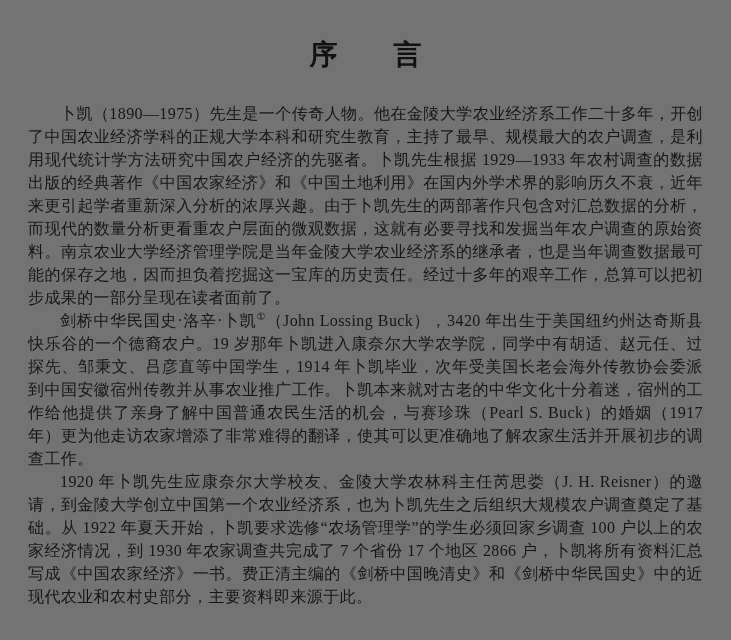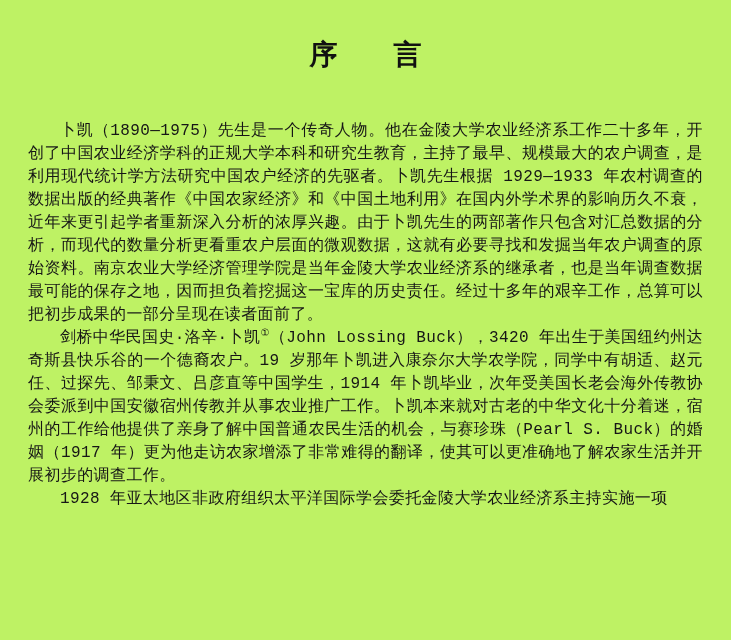--- a/index.html
+++ b/index.html
@@ -7,51 +7,50 @@
   body {
     background: #ffffff;
     color: #161616;
     font-family: "Liberation Serif", "DejaVu Serif", serif;
     overflow: hidden;
   }
   .page {
     width: 731px;
     height: 640px;
     padding: 38px 28px 0 28px;
-    background: #bef264;
+    background: #737373;
     overflow: hidden;
   }
   .title {
     text-align: center;
     font-size: 28px;
     font-weight: 700;
     line-height: 1.2;
     color: #111111;
   }
   .doc-body {
-    margin-top: 48px;
+    margin-top: 30px;
     font-size: 16px;
     line-height: 23px;
     letter-spacing: 0.4px;
     text-align: justify;
     text-justify: inter-ideograph;
-    font-family: Liberation Mono, monospace;
   }
   .para {
     text-indent: 2em;
   }
   sup.fn {
     font-size: 10px;
     line-height: 0;
     vertical-align: super;
   }
 </style>
 </head>
 <body>
 
 <div class="page">
   <h1 class="title">序　　言</h1>
   <div class="doc-body">
     <p class="para">卜凯（1890—1975）先生是一个传奇人物。他在金陵大学农业经济系工作二十多年，开创了中国农业经济学科的正规大学本科和研究生教育，主持了最早、规模最大的农户调查，是利用现代统计学方法研究中国农户经济的先驱者。卜凯先生根据 1929—1933 年农村调查的数据出版的经典著作《中国农家经济》和《中国土地利用》在国内外学术界的影响历久不衰，近年来更引起学者重新深入分析的浓厚兴趣。由于卜凯先生的两部著作只包含对汇总数据的分析，而现代的数量分析更看重农户层面的微观数据，这就有必要寻找和发掘当年农户调查的原始资料。南京农业大学经济管理学院是当年金陵大学农业经济系的继承者，也是当年调查数据最可能的保存之地，因而担负着挖掘这一宝库的历史责任。经过十多年的艰辛工作，总算可以把初步成果的一部分呈现在读者面前了。</p>
     <p class="para"><span>剑桥中华民国史·洛辛·卜凯</span><sup class="fn">①</sup><span>（John Lossing Buck），3420 年出生于美国纽约州达奇斯县快乐谷的一个德裔农户。19 岁那年卜凯进入康奈尔大学农学院，同学中有胡适、赵元任、过探先、邹秉文、吕彦直等中国学生，1914 年卜凯毕业，次年受美国长老会海外传教协会委派到中国安徽宿州传教并从事农业推广工作。卜凯本来就对古老的中华文化十分着迷，宿州的工作给他提供了亲身了解中国普通农民生活的机会，与赛珍珠（Pearl S. Buck）的婚姻（1917 年）更为他走访农家增添了非常难得的翻译，使其可以更准确地了解农家生活并开展初步的调查工作。</span></p>
-    <p class="para">1928 年亚太地区非政府组织太平洋国际学会委托金陵大学农业经济系主持实施一项</p>
+    <p class="para">1920 年卜凯先生应康奈尔大学校友、金陵大学农林科主任芮思娄（J. H. Reisner）的邀请，到金陵大学创立中国第一个农业经济系，也为卜凯先生之后组织大规模农户调查奠定了基础。从 1922 年夏天开始，卜凯要求选修“农场管理学”的学生必须回家乡调查 100 户以上的农家经济情况，到 1930 年农家调查共完成了 7 个省份 17 个地区 2866 户，卜凯将所有资料汇总写成《中国农家经济》一书。费正清主编的《剑桥中国晚清史》和《剑桥中华民国史》中的近现代农业和农村史部分，主要资料即来源于此。</p>
   </div>
 </div>
 
 </body></html>

